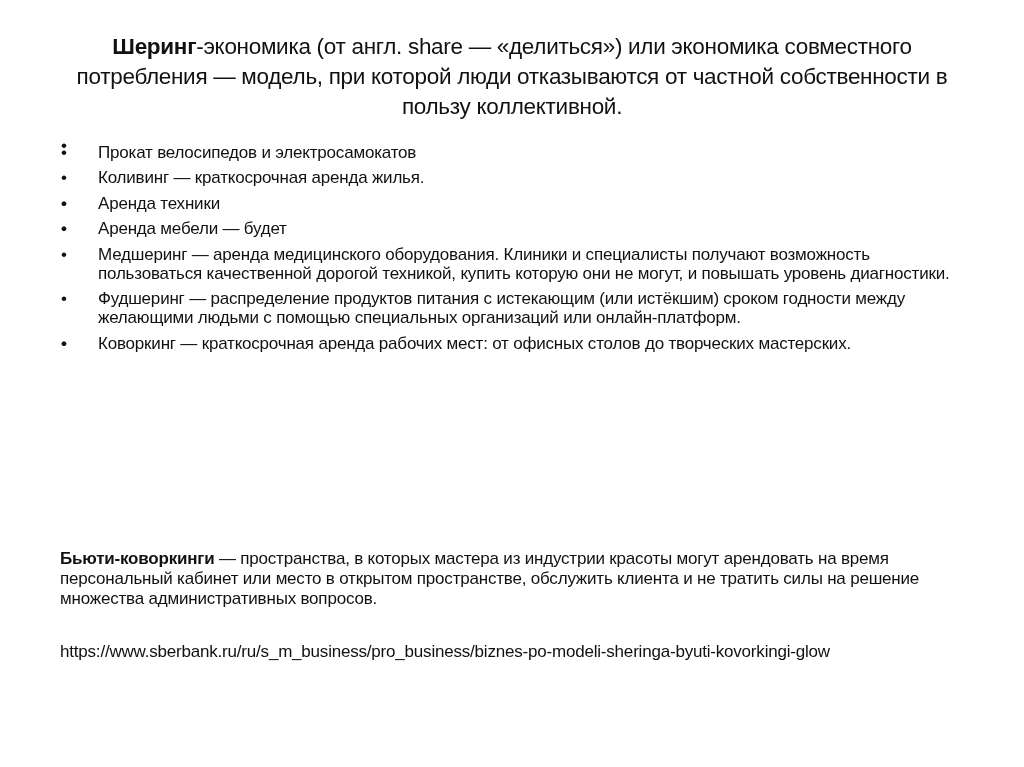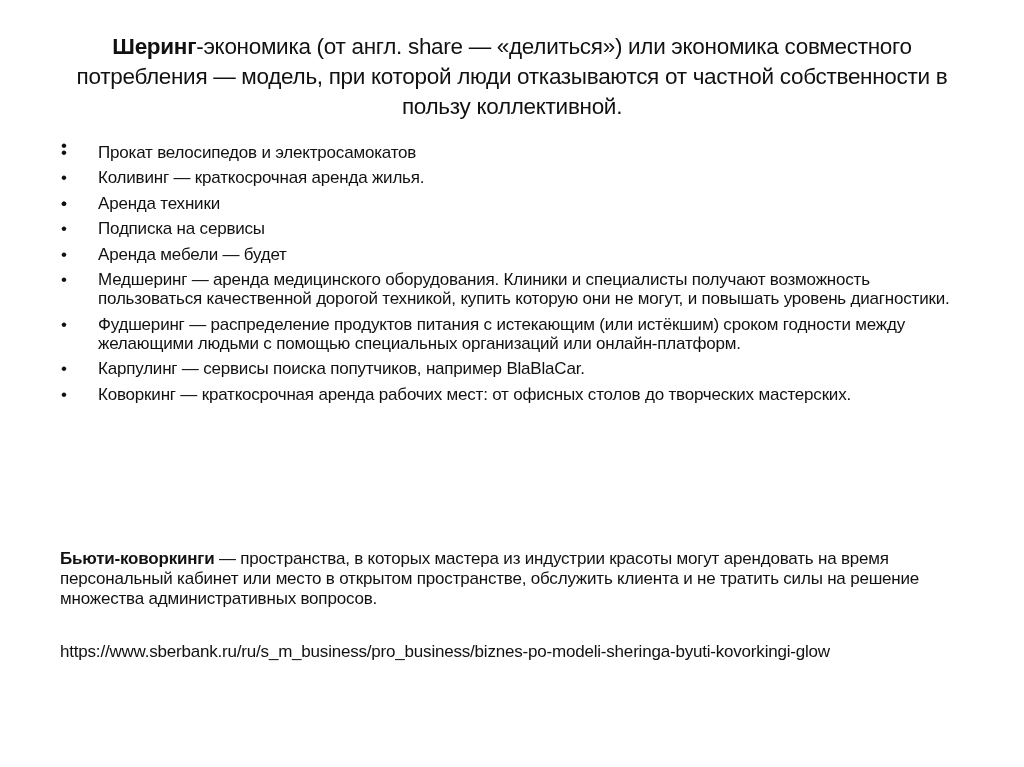--- a/index.html
+++ b/index.html
@@ -36,25 +36,25 @@
 <div class="title">
   <b>Шеринг</b><span>-экономика (от англ. share — «делиться») или экономика совместного потребления — модель, при которой люди отказываются от частной собственности в пользу коллективной.</span>
 </div>
 
 <ul class="bullets">
   <li><span class="dot">•</span></li>
   <li><span class="dot">•</span><span>Прокат велосипедов и электросамокатов</span></li>
   <li><span class="dot">•</span><span>Коливинг — краткосрочная аренда жилья.</span></li>
   <li><span class="dot">•</span></li>
   <li><span class="dot">•</span><span>Аренда техники</span></li>
-  <li><span class="dot">•</span><span>Подписка на сервисы</span></li>
+  <li><span class="dot">•</span></li>
   <li><span class="dot">•</span><span>Аренда мебели — будет</span></li>
   <li><span class="dot">•</span><span>Медшеринг — аренда медицинского оборудования. Клиники и специалисты получают возможность пользоваться качественной дорогой техникой, купить которую они не могут, и повышать уровень диагностики.</span></li>
   <li><span class="dot">•</span><span>Фудшеринг — распределение продуктов питания с истекающим (или истёкшим) сроком годности между желающими людьми с помощью специальных организаций или онлайн-платформ.</span></li>
-  <li><span class="dot">•</span><span>Карпулинг — сервисы поиска попутчиков, например BlaBlaCar.</span></li>
+  <li><span class="dot">•</span></li>
   <li><span class="dot">•</span><span>Коворкинг — краткосрочная аренда рабочих мест: от офисных столов до творческих мастерских.</span></li>
 </ul>
 
 <div class="para p1">
   <b>Бьюти-коворкинги</b><span> — пространства, в которых мастера из индустрии красоты могут арендовать на время персональный кабинет или место в открытом пространстве, обслужить клиента и не тратить силы на решение множества административных вопросов.</span>
 </div>
 
 <div class="para p2">https://www.sberbank.ru/ru/s_m_business/pro_business/biznes-po-modeli-sheringa-byuti-kovorkingi-glow</div>
 
 </body></html>

